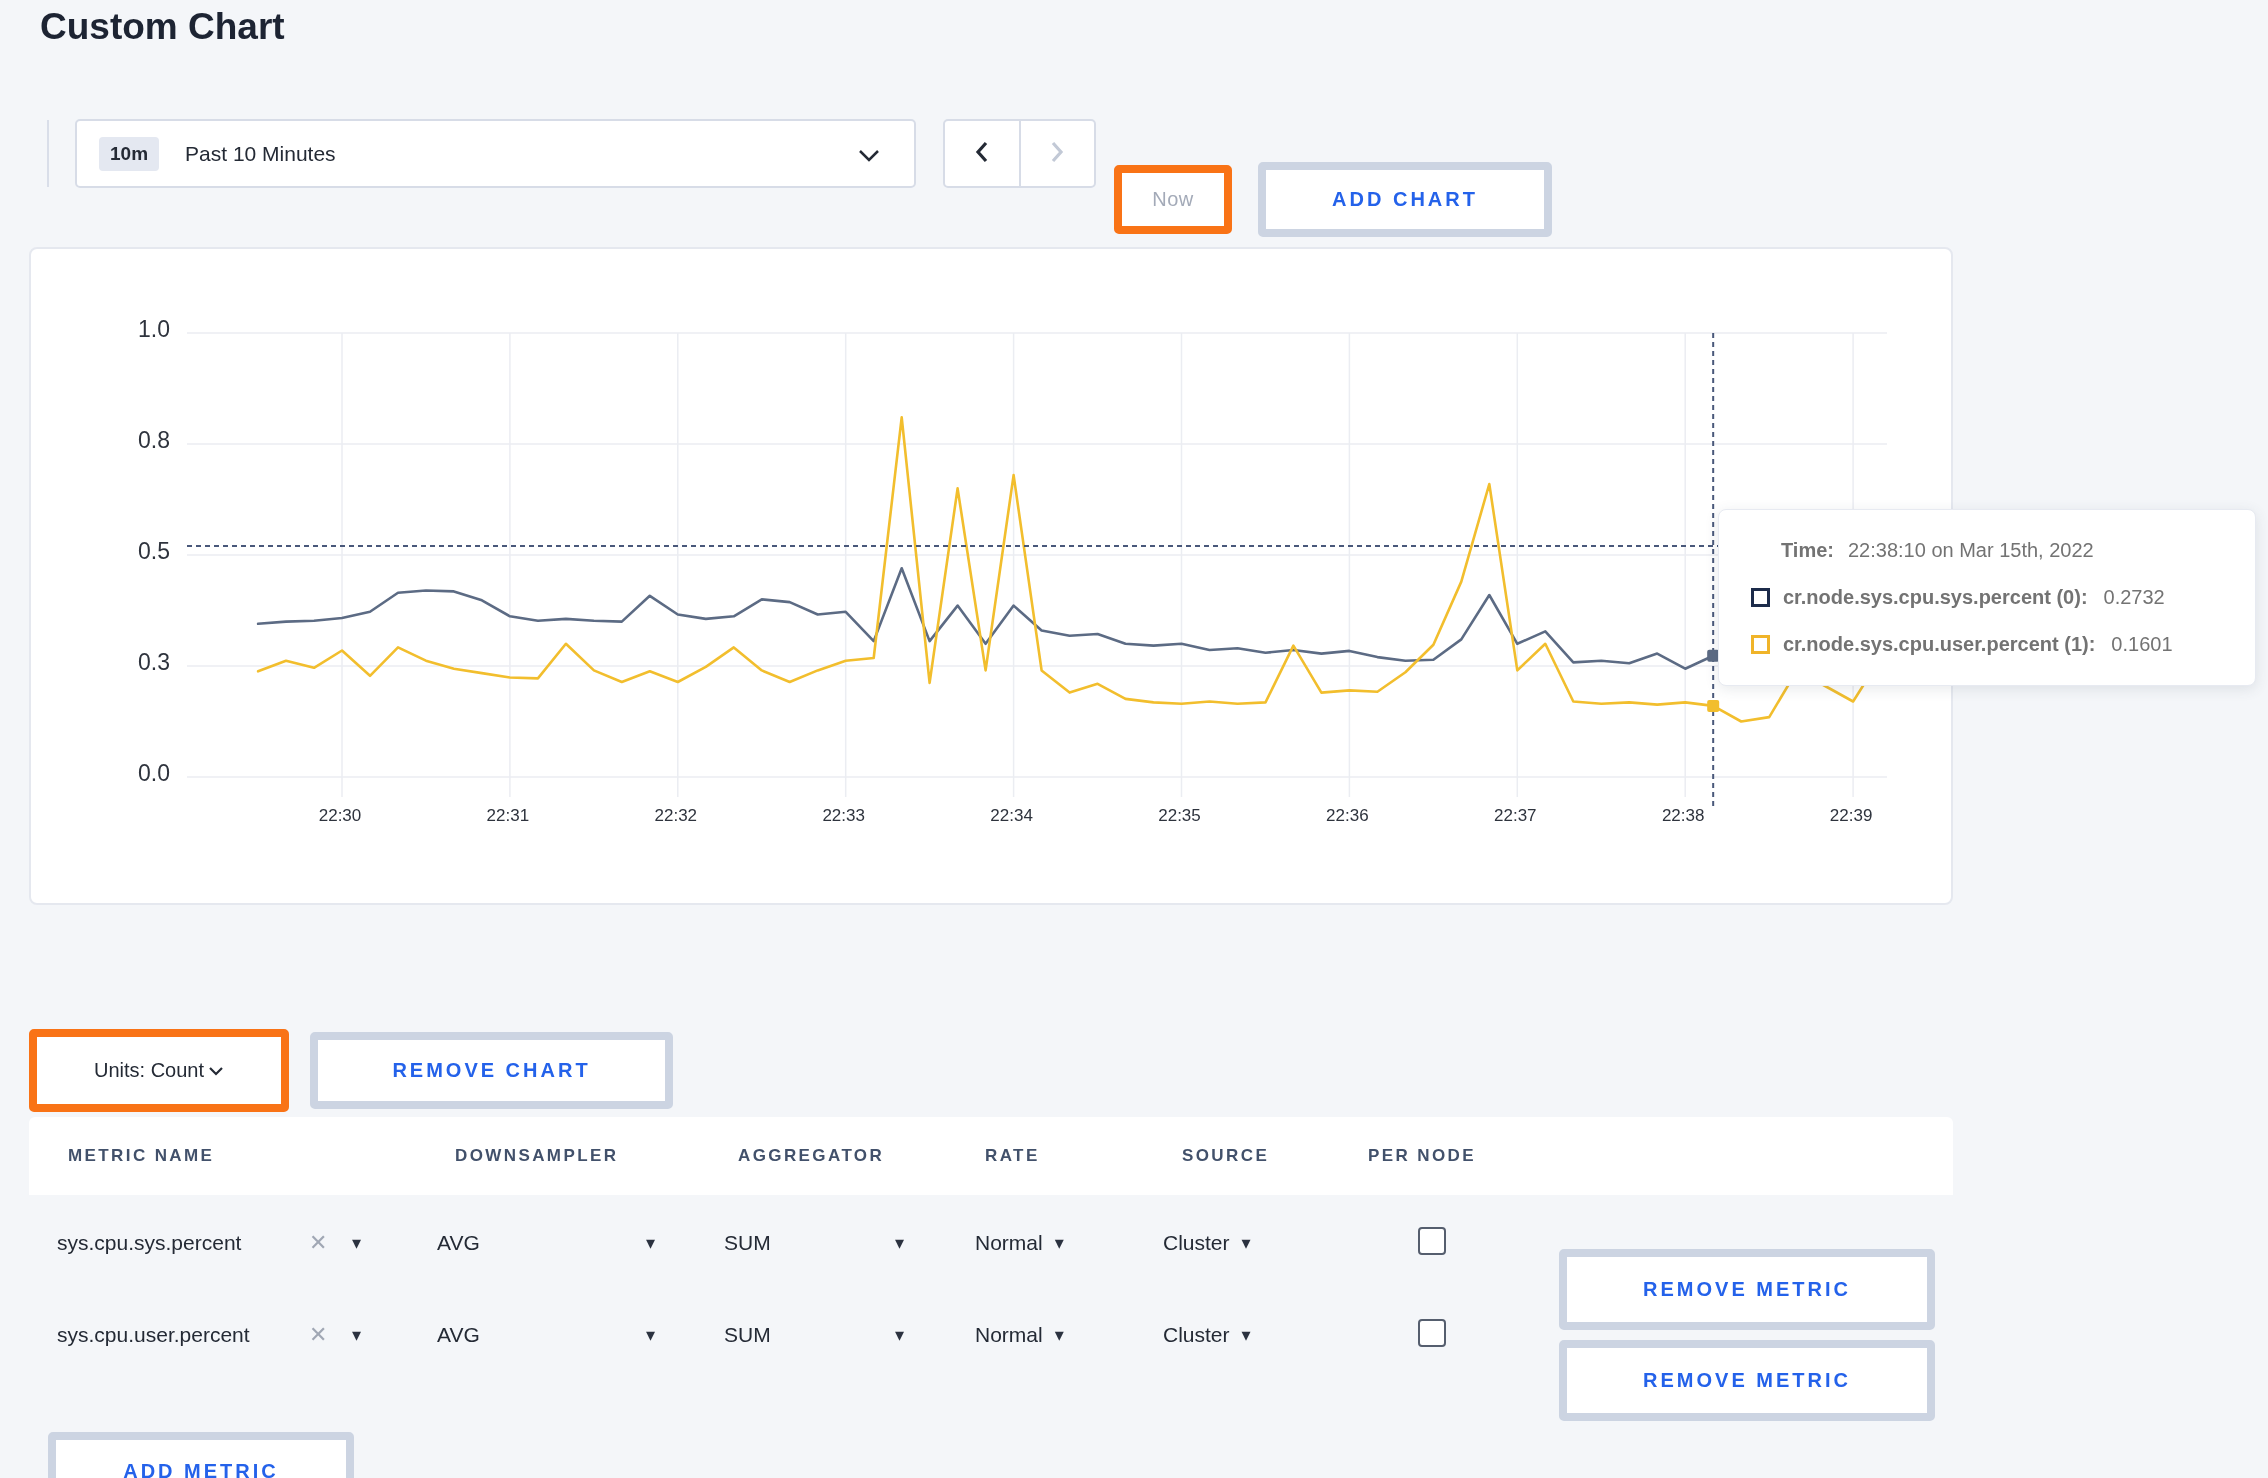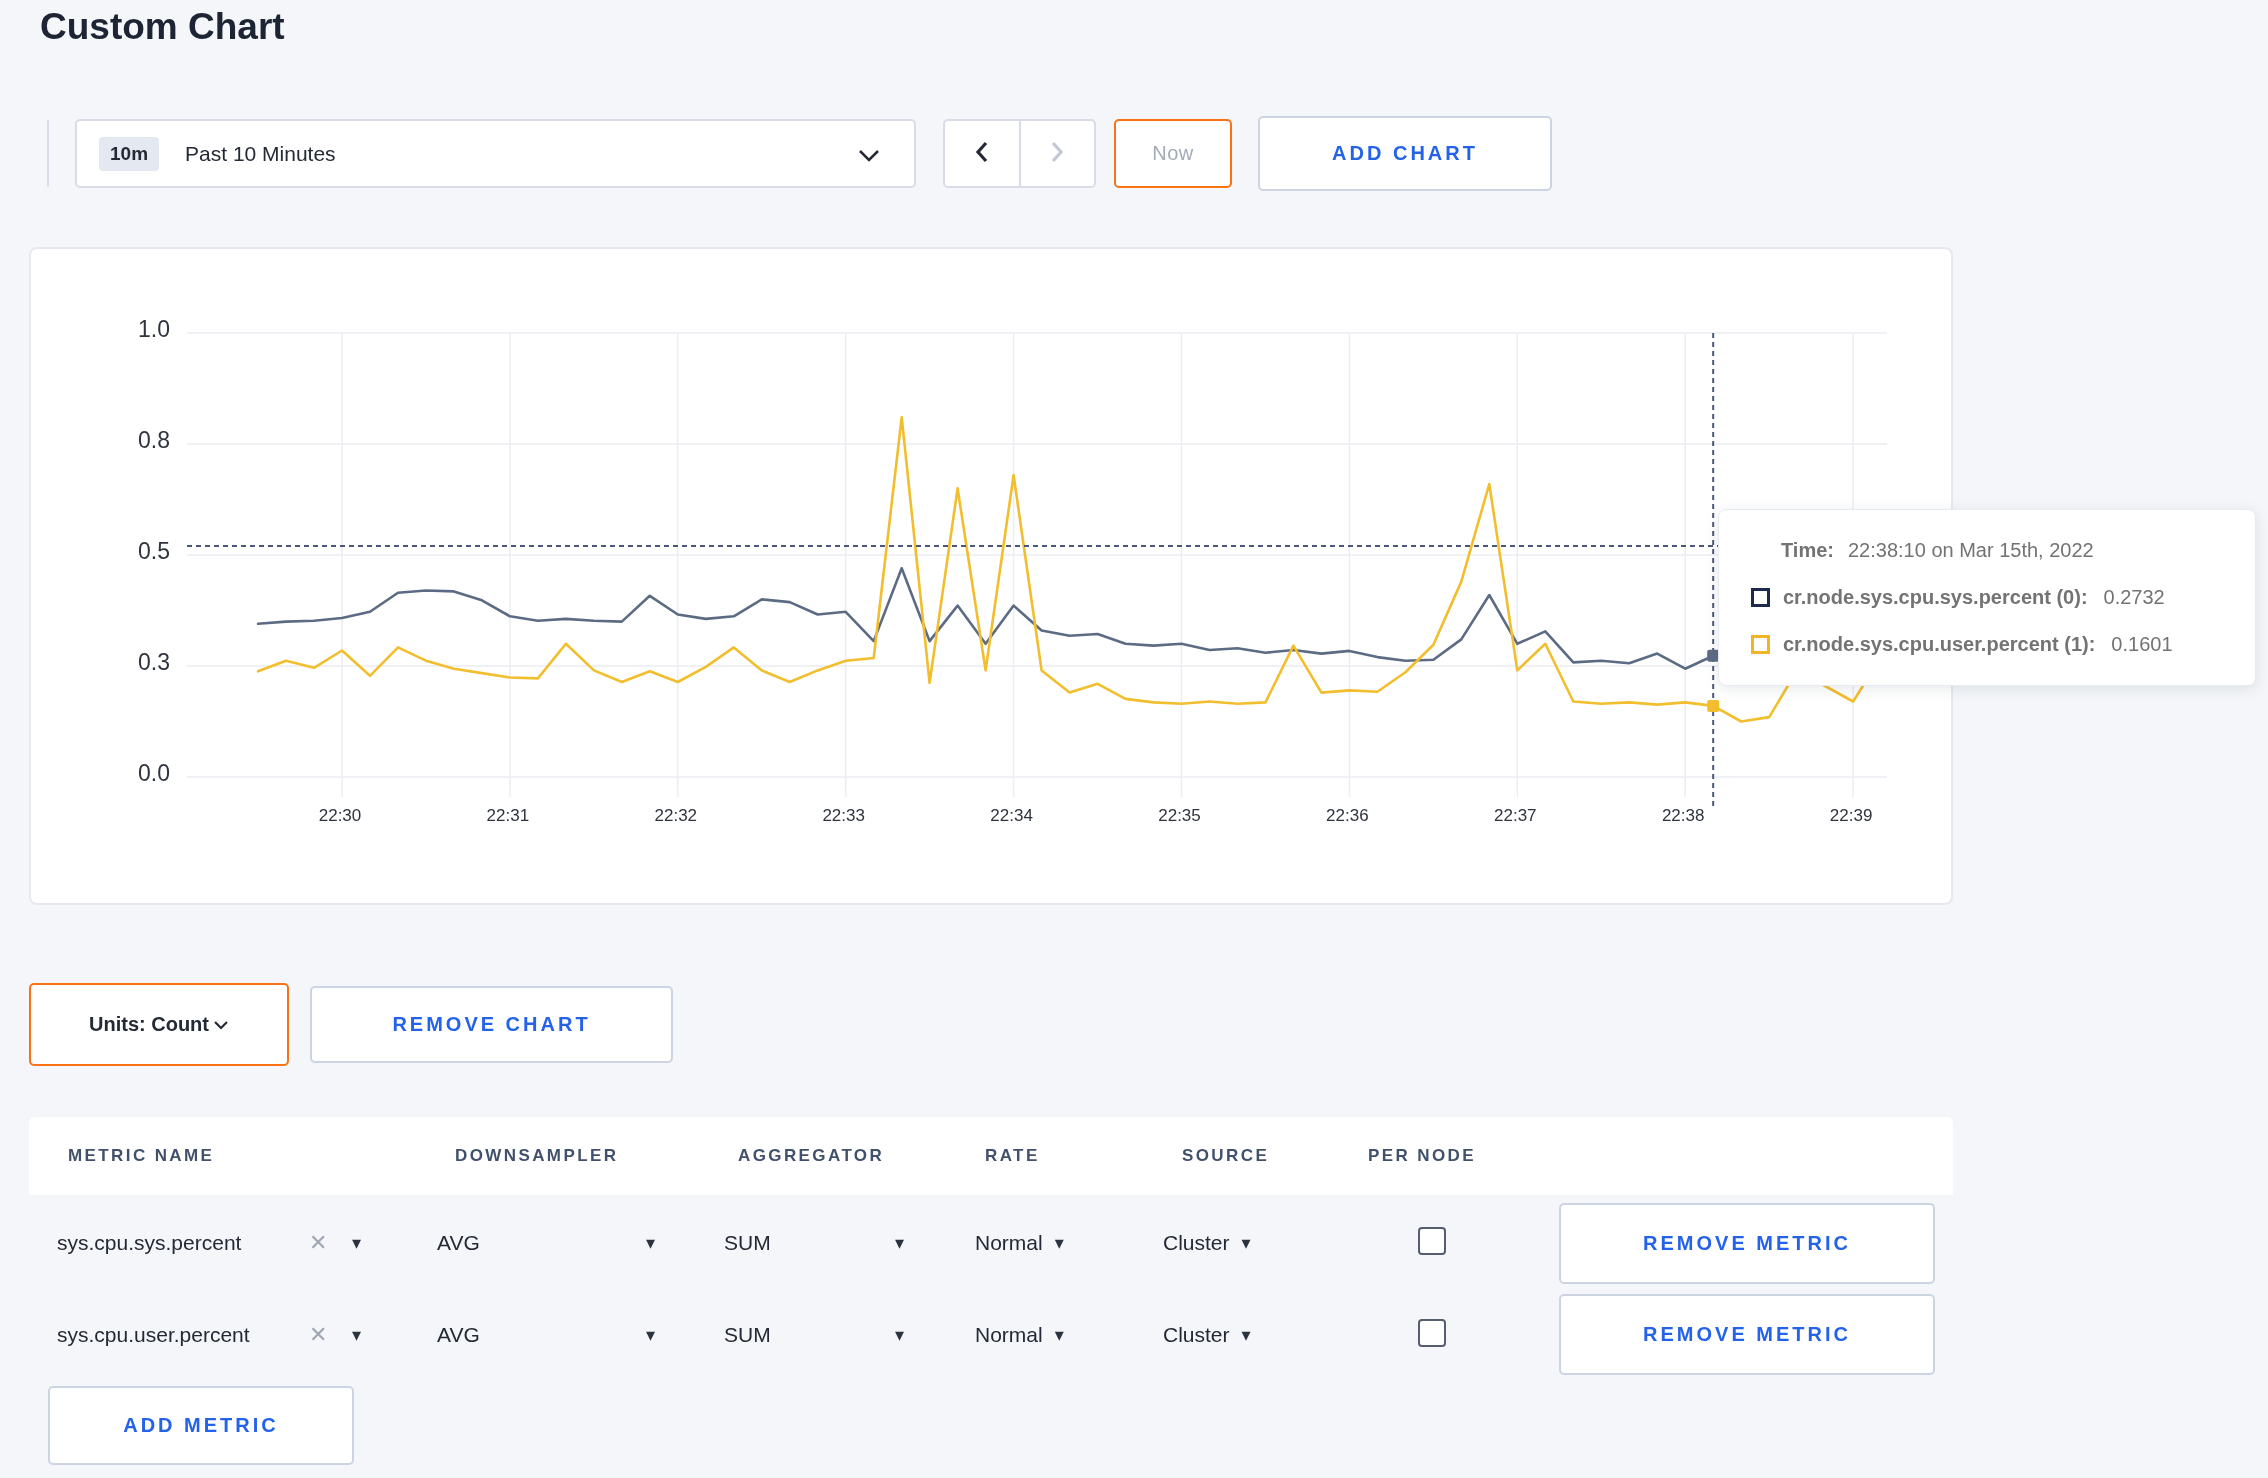--- a/index.html
+++ b/index.html
@@ -10,40 +10,40 @@
   .time-selector{position:absolute;left:75px;top:119px;width:841px;height:69px;background:#fff;
     border:2px solid #d7dce7;border-radius:5px;box-sizing:border-box;display:flex;align-items:center;cursor:pointer;}
   .range-badge{margin-left:22px;background:#e4e8f1;border-radius:4px;font-weight:700;font-size:19px;
     padding:6px 11px;color:#242a35;}
   .range-label{margin-left:26px;font-size:21px;color:#242a35;}
   .ts-chev{position:absolute;right:34px;top:28px;}
   .nav-group{position:absolute;left:943px;top:119px;width:153px;height:69px;border:2px solid #d7dce7;
     border-radius:5px;background:#fff;display:flex;box-sizing:border-box;}
   .nav-btn{flex:1;display:flex;align-items:center;justify-content:center;cursor:pointer;}
   .nav-btn + .nav-btn{border-left:2px solid #d7dce7;}
-  .btn{position:absolute;box-sizing:border-box;border:2px solid #f97316;border-radius:5px;background:#fff;
-    display:flex;align-items:center;justify-content:center;font-size:20px;cursor:pointer;}
+  .btn{position:absolute;box-sizing:border-box;border:8px solid #f97316;border-radius:5px;background:#fff;
+    display:flex;align-items:center;justify-content:center;font-size:20px;cursor:pointer;margin-top:46px;}
   .btn-now{left:1114px;top:119px;width:118px;height:69px;color:#a3aab8;letter-spacing:.5px;}
   .btn-blue{color:#2462ea;font-weight:700;letter-spacing:3px;border-color:#ccd4e2;}
   .btn-addchart{left:1258px;top:116px;width:294px;height:75px;}
   .chart-card{position:absolute;left:29px;top:247px;width:1924px;height:658px;background:#fff;
     border:2px solid #e5e8ef;border-radius:8px;box-sizing:border-box;}
   #chart-svg{position:absolute;left:0;top:0;}
   .x-tick{position:absolute;width:110px;text-align:center;font-size:17px;color:#2e333d;top:806px;}
   .y-tick{position:absolute;width:100px;text-align:right;font-size:23px;color:#2e333d;left:70px;}
   .tooltip{position:absolute;left:1718px;top:509px;width:538px;height:177px;background:#fff;
     border:1px solid #e7eaf1;border-radius:8px;box-shadow:0 3px 14px rgba(60,70,90,.12);
     padding-top:17px;box-sizing:border-box;z-index:5;}
   .tt-row{display:flex;align-items:center;height:47px;padding-left:32px;font-size:20px;color:#737373;}
   .tt-row.time{padding-left:62px;}
   .tt-bold{font-weight:700;}
   .tt-val{margin-left:16px;}
   .tt-gap{margin-left:14px;}
   .tt-sq{width:19px;height:19px;box-sizing:border-box;border:3px solid #1c2b4a;margin-right:13px;background:#fff;}
-  .btn-units{left:29px;top:983px;width:260px;height:83px;font-weight:700;color:#242a35;gap:4px;}
+  .btn-units{left:29px;top:983px;width:260px;height:83px;font-weight:400;color:#242a35;gap:4px;}
   .btn-removechart{left:310px;top:986px;width:363px;height:77px;}
   .mt-header-band{position:absolute;left:29px;top:1117px;width:1924px;height:78px;background:#fff;border-radius:6px 6px 0 0;}
   .mt-h{position:absolute;top:1146px;font-size:17px;font-weight:700;letter-spacing:2.4px;color:#42516b;}
   .cell{position:absolute;font-size:21px;color:#242a35;line-height:30px;}
   .dd{display:flex;justify-content:space-between;cursor:pointer;}
   .dd-inline{display:flex;align-items:center;gap:12px;cursor:pointer;}
   .caret{font-size:18px;color:#2b3240;}
   .close-x{color:#a0a7b4;font-size:22px;cursor:pointer;}
   .checkbox{position:absolute;width:28px;height:28px;box-sizing:border-box;border:2px solid #555e6e;
     border-radius:4px;background:#fff;cursor:pointer;}

